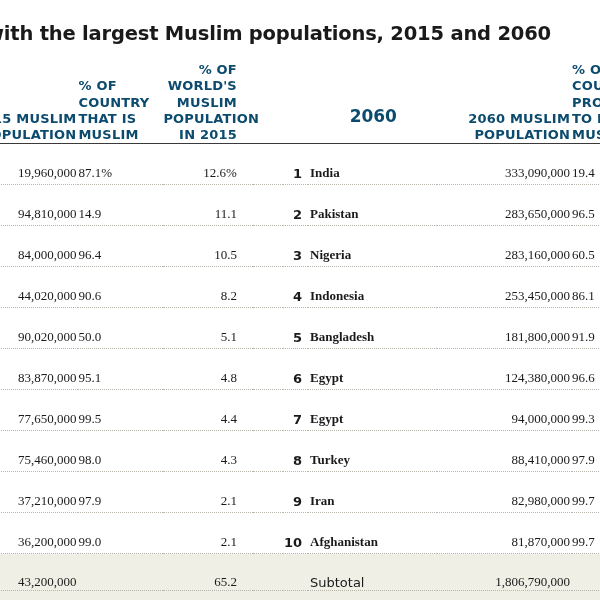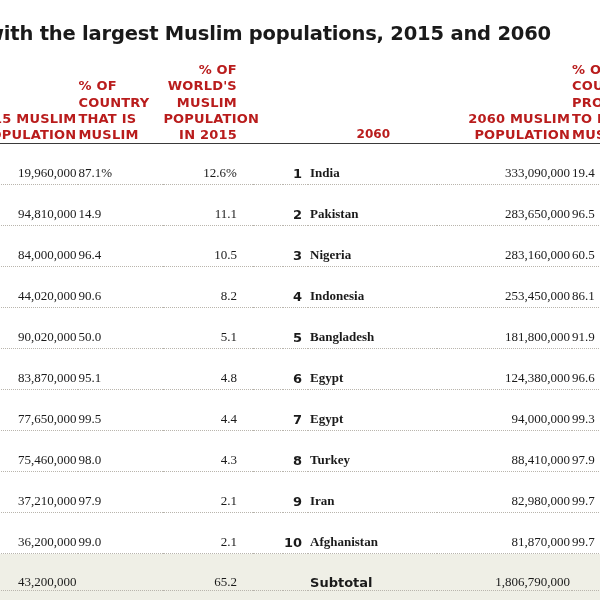--- a/index.html
+++ b/index.html
@@ -49,32 +49,32 @@
     vertical-align: bottom;
     font-size: 13px;
   }
   
   .hdr th {
     font-family: "DejaVu Sans", sans-serif;
     font-weight: bold;
     font-size: 9.5px;
     line-height: 1.25;
     letter-spacing: 0.2px;
-    color: #b91c1c;
+    color: #0c4a6e;
     text-transform: uppercase;
     vertical-align: bottom;
     padding-bottom: 7px;
   }
   .hdr th.country-hdr {
-    font-size: 12px;
+    font-size: 17px;
     font-family: "DejaVu Sans", sans-serif;
     font-weight: bold;
     text-transform: none;
     letter-spacing: 0;
-    padding-bottom: 1px;
+    padding-bottom: 16px;
   }
   .c-rank {
     width: 22px;
     text-align: right;
     font-family: "DejaVu Sans", sans-serif;
     font-weight: bold;
     font-size: 12.5px;
     padding-right: 6px !important;
   }
   .c-name {
@@ -120,21 +120,21 @@
   }
   tr.subtotal2 td {
     background: #efefe6;
     height: 48px;
     border-bottom: 1px dotted #b9b5ad;
     vertical-align: top;
     padding-top: 8px;
   }
   .lbl {
     font-family: "DejaVu Sans", sans-serif;
-    font-weight: bold;
+    font-weight: normal;
     font-size: 12.5px;
     line-height: 1.2;
   }
 </style>
 </head>
 <body>
 
 <div class="page">
 
   <div class="title">with the largest Muslim populations, 2015 and 2060</div>

